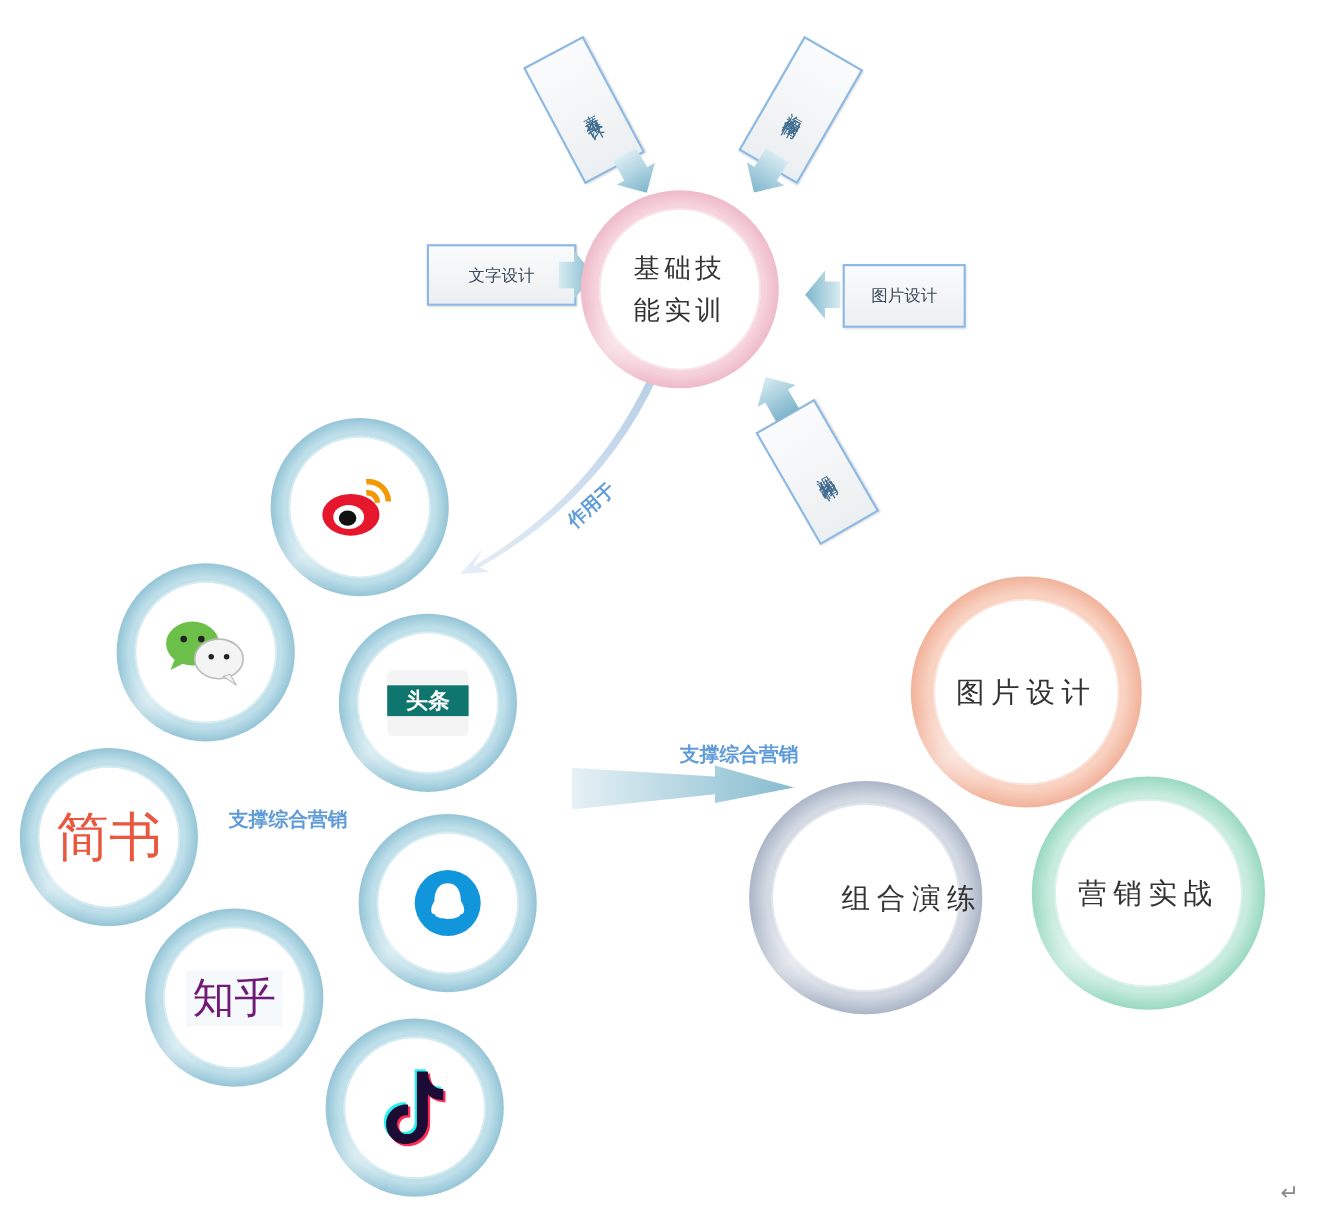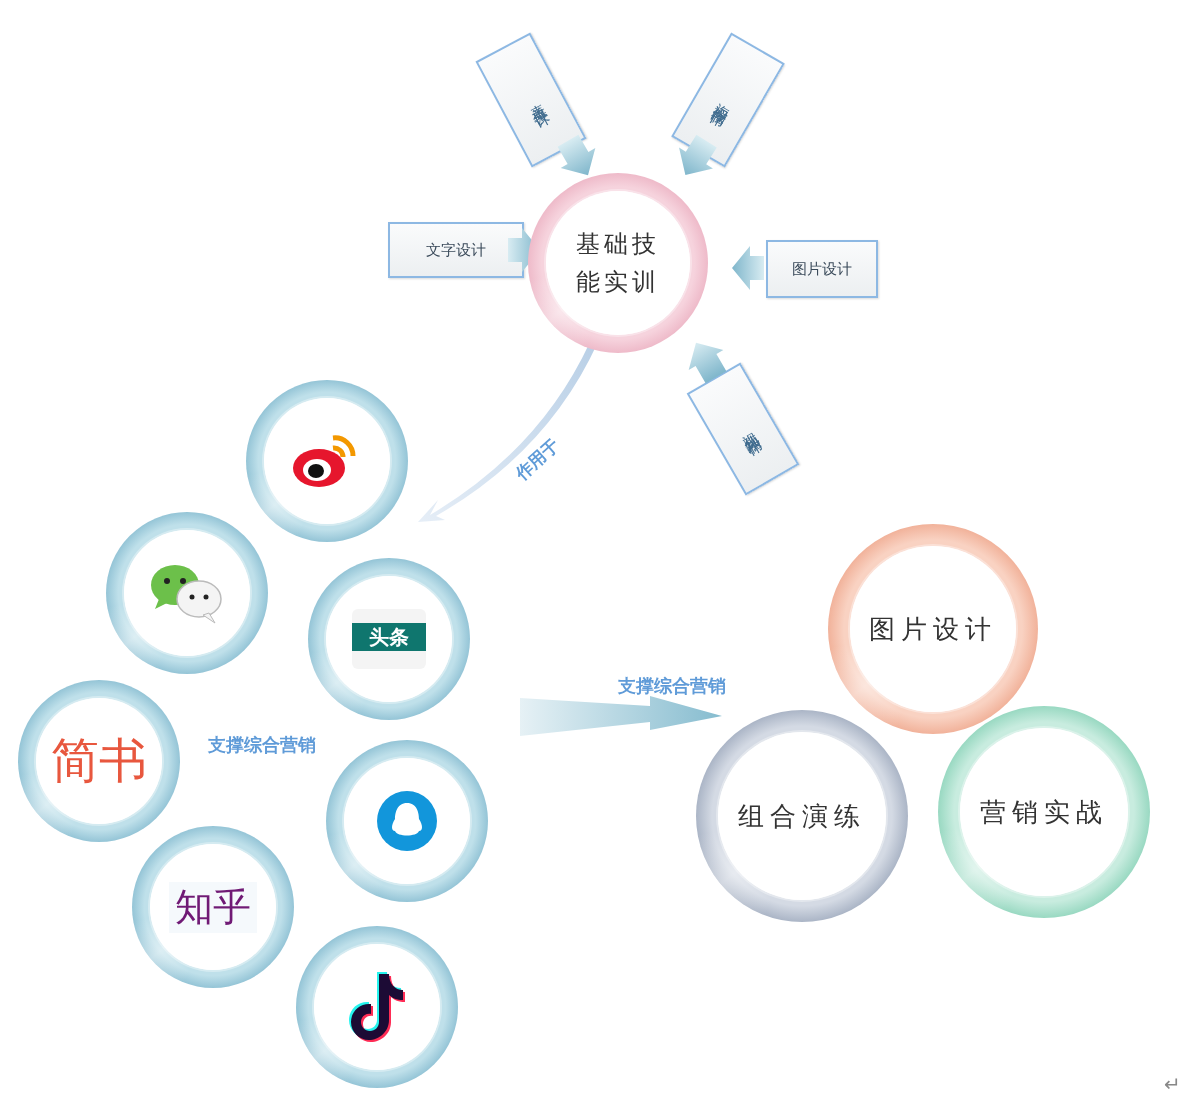--- a/index.html
+++ b/index.html
@@ -152,20 +152,20 @@
   </svg>
 </div>
 
 <div class="abs label-blue" style="left:208px;top:733px;">支撑综合营销</div>
 
 <div class="abs label-blue" style="left:574px;top:674px;margin-left:44px;">支撑综合营销</div>
 
 <div class="ring" style="left:828px;top:524px;width:210px;height:210px;background:radial-gradient(circle,#f9d2c2 60%,#eea58a 75%,#f6c2ad 100%);--t:22px;">
   <span class="ring-label">图片设计</span>
 </div>
-<div class="ring" style="left:696px;top:710px;width:212px;height:212px;background:radial-gradient(circle,#d4dae4 60%,#9aa6ba 75%,#b6bfcd 100%);--t:22px;">
+<div class="ring" style="left:681px;top:710px;width:212px;height:212px;background:radial-gradient(circle,#d4dae4 60%,#9aa6ba 75%,#b6bfcd 100%);justify-content:flex-end;--t:22px;">
   <span class="ring-label">组合演练</span>
 </div>
 <div class="ring" style="left:938px;top:706px;width:212px;height:212px;background:radial-gradient(circle,#c8ecdf 60%,#86d1b6 75%,#a8dfcb 100%);--t:22px;">
   <span class="ring-label">营销实战</span>
 </div>
 
 <div class="abs" style="left:1164px;top:1072px;font-size:20px;color:#888;">↵</div>
 
 </body></html>

